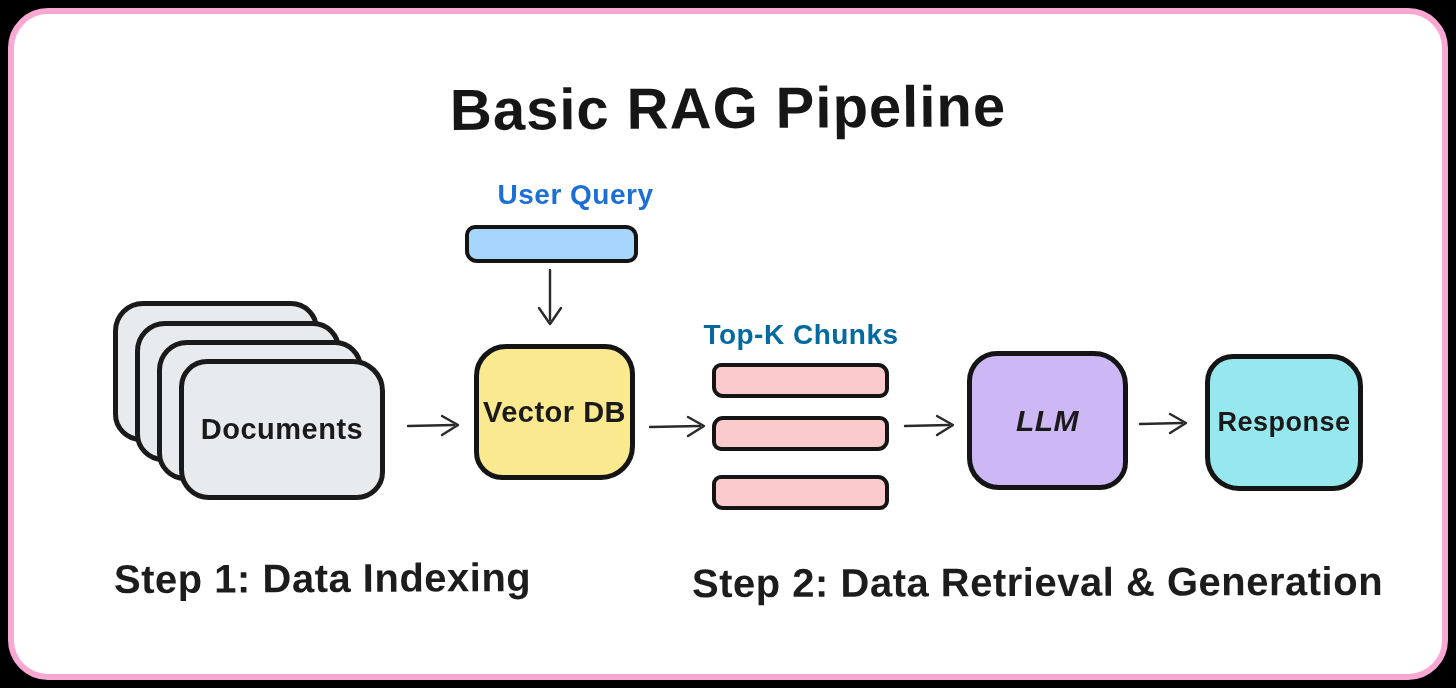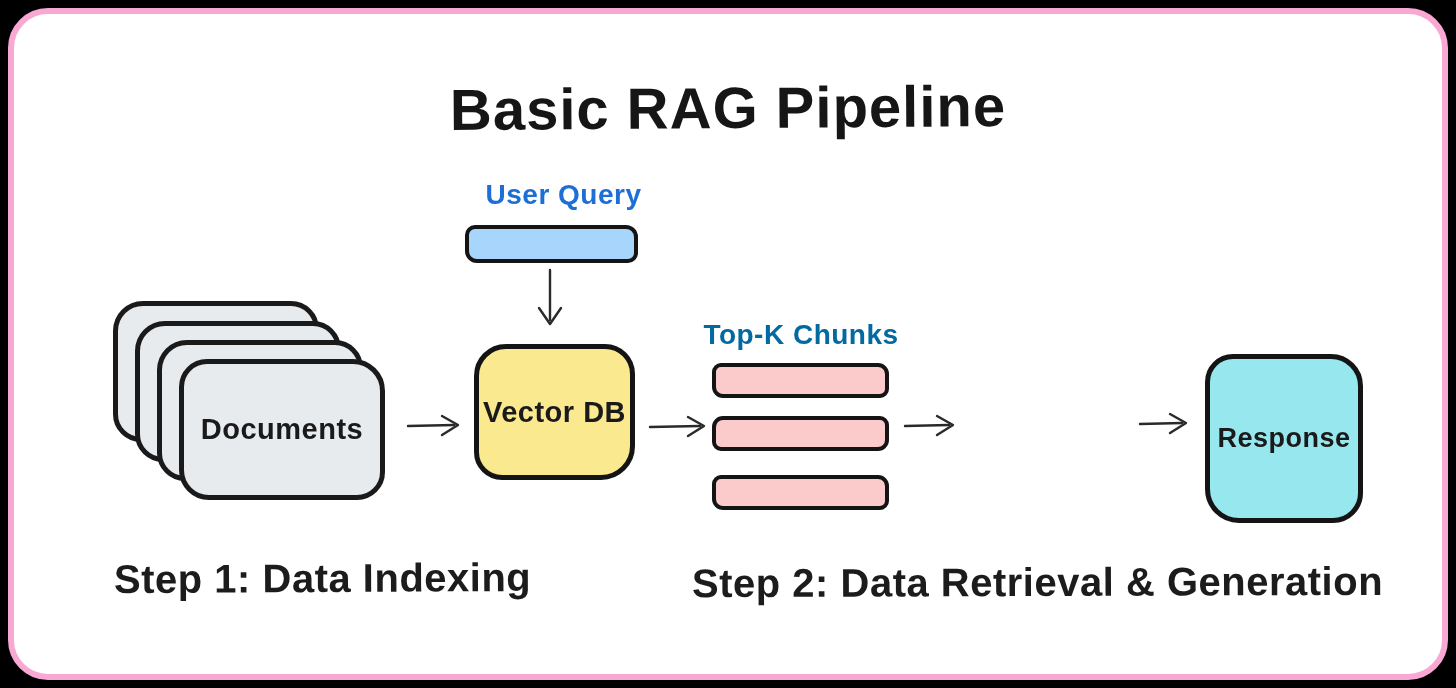--- a/index.html
+++ b/index.html
@@ -54,21 +54,21 @@
     position: absolute;
     border: 5px solid #141414;
     display: flex; align-items: center; justify-content: center;
     text-align: center;
   }
   .box-label { font-size: 29px; font-weight: 600; letter-spacing: 0.5px; }
 
   .vector-db { left: 460px; top: 330px; width: 161px; height: 136px; border-radius: 32px 30px 34px 28px; text-align: right; }
   .llm       { left: 953px; top: 337px; width: 161px; height: 139px; border-radius: 30px 34px 28px 32px; }
   .llm .box-label { font-style: italic; font-size: 30px; }
-  .response  { left: 1191px; top: 340px; width: 158px; height: 169px; border-radius: 28px 32px 30px 34px; }
+  .response  { left: 1191px; top: 340px; width: 158px; height: 137px; border-radius: 28px 32px 30px 34px; }
   .response .box-label { font-size: 27px; }
 
   .chunk-bar {
     position: absolute; left: 698px; width: 177px; height: 35px;
     border: 4px solid #141414;
     border-radius: 9px 11px 9px 11px;
   }
   .chunk-bar-0 { top: 349px; }
   .chunk-bar-1 { top: 402px; border-radius: 11px 9px 11px 9px; }
   .chunk-bar-2 { top: 461px; }
@@ -86,21 +86,21 @@
   .caption-step2 { left: 678px; top: 546px; transform: rotate(-0.2deg); }
 </style>
 </head>
 <body>
 
 <div class="frame">
   <div class="stage">
 
     <div class="title">Basic RAG Pipeline</div>
 
-    <div class="node-label-above" style="left: 432px; top: 165px; width: 235px; color: rgb(29, 111, 214);">User Query</div>
+    <div class="node-label-above" style="left: 444px; top: 165px; width: 235px; color: rgb(29, 111, 214);">User Query</div>
     <div class="pill user-query-bar" style="background-color: rgb(167, 213, 251);"></div>
 
     <div class="arrow" style="left:518px; top:254px;">
       <svg width="36" height="60" viewBox="0 0 36 60">
         <line x1="18" y1="2" x2="18" y2="52" stroke="#2a2a2a" stroke-width="2.4" stroke-linecap="round"></line>
         <polyline points="7,40 18,56 29,40" fill="none" stroke="#2a2a2a" stroke-width="2.4" stroke-linecap="round" stroke-linejoin="round"></polyline>
       </svg>
     </div>
 
     <div class="doc-stack">
@@ -135,20 +135,23 @@
     <div class="chunk-bar chunk-bar-1" style="background-color: rgb(251, 203, 203);"></div>
     <div class="chunk-bar chunk-bar-2" style="background-color: rgb(251, 203, 203);"></div>
 
     <div class="arrow" style="left:889px; top:397px;">
       <svg width="54" height="30" viewBox="0 0 54 30">
         <line x1="2" y1="15" x2="46" y2="14" stroke="#2a2a2a" stroke-width="2.4" stroke-linecap="round"></line>
         <polyline points="34,5 50,14 34,24" fill="none" stroke="#2a2a2a" stroke-width="2.4" stroke-linecap="round" stroke-linejoin="round"></polyline>
       </svg>
     </div>
 
+    <div class="box llm" style="background-color: rgb(205, 184, 245);">
+      <span class="box-label">LLM</span>
+    </div>
 
     <div class="arrow" style="left:1124px; top:395px;">
       <svg width="52" height="30" viewBox="0 0 52 30">
         <line x1="2" y1="15" x2="44" y2="14" stroke="#2a2a2a" stroke-width="2.4" stroke-linecap="round"></line>
         <polyline points="32,5 48,14 32,24" fill="none" stroke="#2a2a2a" stroke-width="2.4" stroke-linecap="round" stroke-linejoin="round"></polyline>
       </svg>
     </div>
 
     <div class="box response" style="background-color: rgb(151, 232, 238);">
       <span class="box-label">Response</span>

